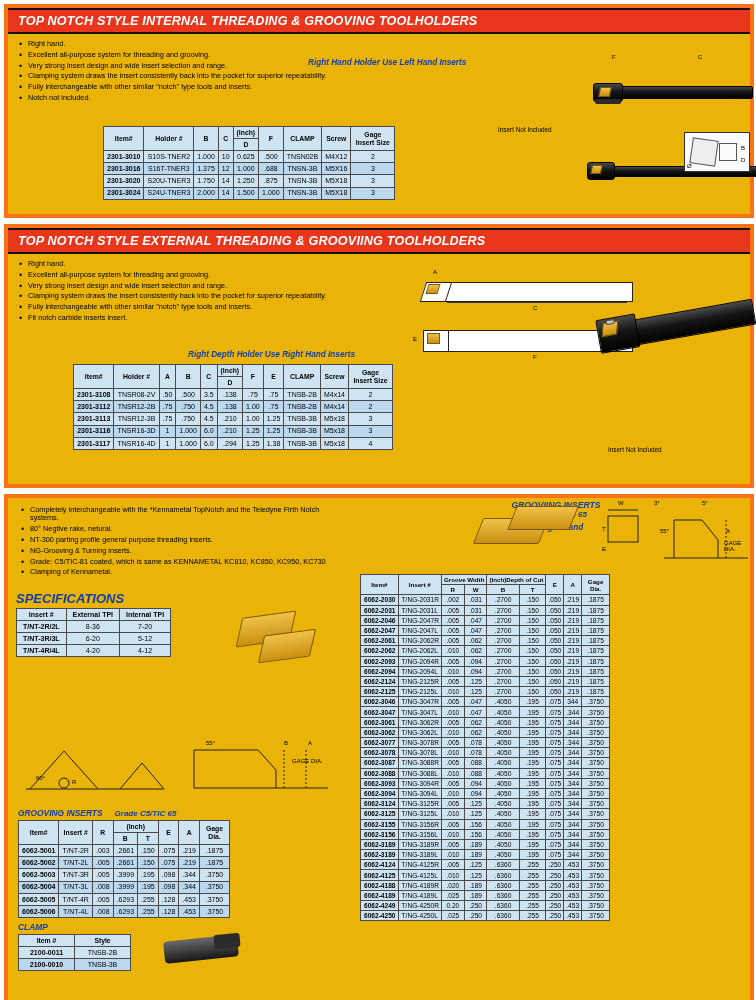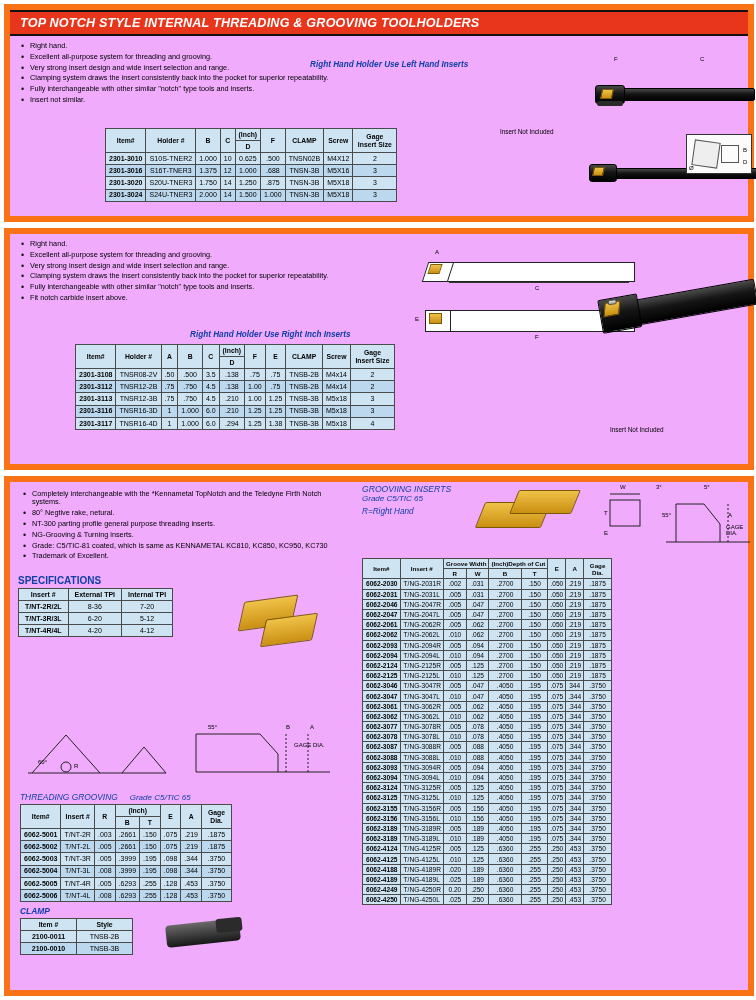--- a/index.html
+++ b/index.html
@@ -20,21 +20,21 @@
     background:#e8361c;
     color:#fff;
     font-weight:bold;
     font-style:italic;
     font-size:12.6px;
     letter-spacing:.2px;
     padding:4px 8px 4px 10px;
     border-top:2px solid #111;
     border-bottom:2px solid #111;
   }
-  .sec { border:6px solid #f97316; margin:3px 2px 0 4px; background:#f0abfc; }
+  .sec { border:4px solid #f97316; margin:3px 2px 0 4px; background:#eab308; }
   .sec-body { position:relative; padding:4px 6px 6px 6px; }
 
   
   ul.bul { margin:2px 0 0 0; padding:0 0 0 14px; list-style:none; }
   ul.bul li { position:relative; margin:0 0 2.4px 0; font-size:7.3px; line-height:1.15; }
   ul.bul li:before {
     content:"•"; position:absolute; left:-9px; top:-1px; font-size:9px; color:#111;
   }
 
   .note-blue { color:#1240a8; font-weight:bold; font-size:8.2px; font-style:italic; }
@@ -60,28 +60,28 @@
 
   
   .art { position:absolute; }
   .bar { background:#1b1b1b; border:1px solid #000; }
   .bar-grad { background:linear-gradient(180deg,#4a4a4a 0%, #151515 45%, #000 100%); }
   .gold2 { background:linear-gradient(180deg,#f0c248,#c98f12); border:1px solid #7a5a06; }
   .silver { background:linear-gradient(180deg,#e9e9e9,#9a9a9a); border:1px solid #555; }
   .diagbox { position:absolute; border:1px solid #333; background:#fff; }
 
   
-  .spec-title { color:#1240a8; font-weight:bold; font-size:10px; margin:6px 0 2px 0; }
+  .spec-title { color:#1240a8; font-weight:bold; font-style:italic; font-size:13px; margin:6px 0 2px 0; }
   table.spec { border-collapse:collapse; font-size:7px; }
   table.spec th, table.spec td { border:1px solid #4a4a4a; padding:2px 6px; text-align:center; }
   table.spec th { background:#cfe4f3; font-weight:bold; }
   table.spec td { background:#cfe4f3; }
   table.spec td.first { font-weight:bold; text-align:left; }
 
-  .sub-blue { color:#1240a8; font-weight:normal; font-style:italic; }
+  .sub-blue { color:#1240a8; font-weight:bold; font-style:italic;text-align:center; }
 
   
   table.ins { border-collapse:collapse; font-size:6.6px; }
   table.ins th, table.ins td { border:1px solid #4a4a4a; padding:1.1px 2px; text-align:center; white-space:nowrap; }
   table.ins thead th { background:#cfe4f3; font-weight:bold; font-size:6.2px; }
   table.ins tbody td { background:#cfe4f3; }
   table.ins tbody td.item { font-weight:bold; text-align:left; padding-left:3px; }
   table.ins tbody td.ins { text-align:left; padding-left:3px; }
 
   .clamp-title { color:#1240a8; font-weight:bold; font-style:italic; font-size:8.4px; margin:4px 0 2px 0; }
@@ -97,21 +97,21 @@
   <div class="sec" style="margin-top:4px;">
     <div class="banner">TOP NOTCH STYLE INTERNAL THREADING &amp; GROOVING TOOLHOLDERS</div>
     <div class="sec-body" style="height:180px;">
 
       <ul class="bul" style="width:420px;">
         <li>Right hand.</li>
         <li>Excellent all-purpose system for threading and grooving.</li>
         <li>Very strong insert design and wide insert selection and range.</li>
         <li>Clamping system draws the insert consistently back into the pocket for superior repeatability.</li>
         <li>Fully interchangeable with other similar "notch" type tools and inserts.</li>
-        <li>Insert not similar.</li>
+        <li>Notch not included.</li>
       </ul>
 
       <div class="note-blue" style="position:absolute; left:300px; top:24px;">Right Hand Holder Use Left Hand Inserts</div>
 
       <div class="art" style="left:585px; top:32px; width:160px; height:70px;">
         <div class="bar bar-grad" style="position:absolute; left:22px; top:20px; width:138px; height:13px; border-radius:2px;"></div>
         <div class="bar bar-grad" style="position:absolute; left:0px; top:17px; width:30px; height:19px; border-radius:3px;"></div>
         <div class="gold2" style="position:absolute; left:6px; top:21px; width:12px; height:10px; transform:skewX(-12deg);"></div>
         <div style="position:absolute; left:2px; top:33px; width:26px; height:5px; background:#2a2a2a; border-radius:2px;"></div>
       </div>
@@ -197,32 +197,33 @@
               <td>3</td>
             </tr>
           </tbody>
         </table>
       </div>
 
     </div>
   </div>
 
   <div class="sec" style="margin-top:6px;">
+    <div class="banner">TOP NOTCH STYLE EXTERNAL THREADING &amp; GROOVIING TOOLHOLDERS</div>
     <div class="sec-body" style="height:230px;">
 
       <ul class="bul" style="width:380px;">
         <li>Right hand.</li>
         <li>Excellent all-purpose system for threading and grooving.</li>
         <li>Very strong insert design and wide insert selection and range.</li>
         <li>Clamping system draws the insert consistently back into the pocket for superior repeatability.</li>
         <li>Fully interchangeable with other similar "notch" type tools and inserts.</li>
-        <li>Fit notch carbide insert above.</li>
+        <li>Fit notch carbide inserts insert.</li>
       </ul>
 
-      <div class="note-blue" style="position:absolute; left:180px; top:96px;">Right Hand Holder Use Right Inch Inserts</div>
+      <div class="note-blue" style="position:absolute; left:180px; top:96px;">Right Depth Holder Use Right Hand Inserts</div>
 
       <div class="art" style="left:405px; top:14px; width:230px; height:50px;">
         <div style="position:absolute; left:30px; top:14px; width:190px; height:20px; border:1px solid #222; background:#fff;"></div>
         <div style="position:absolute; left:10px; top:14px; width:26px; height:20px; border:1px solid #222; background:#fff; transform:skewX(-18deg);"></div>
         <div class="gold2" style="position:absolute; left:14px; top:16px; width:12px; height:10px; transform:skewX(-18deg);"></div>
         <span class="tiny" style="position:absolute; left:20px; top:1px;">A</span>
         <span class="tiny" style="position:absolute; left:120px; top:37px;">C</span>
         <div style="position:absolute; left:34px; top:34px; width:180px; border-top:1px solid #333;"></div>
       </div>
       <div class="art" style="left:405px; top:66px; width:230px; height:48px;">
@@ -339,21 +340,21 @@
   <div class="sec" style="margin-top:6px; height:520px;">
     <div class="sec-body" style="height:490px; padding-top:6px;">
 
       <div style="position:absolute; left:8px; top:6px; width:330px;">
         <ul class="bul">
           <li>Completely interchangeable with the *Kennametal TopNotch and the Teledyne Firth Notch systems.</li>
           <li>80° Negtive rake, netural.</li>
           <li>NT-300 parting profile general purpose threading inserts.</li>
           <li>NG-Grooving &amp; Turning inserts.</li>
           <li>Grade: C5/TIC-81 coated, which is same as KENNAMETAL KC810, KC850, KC950, KC730</li>
-          <li>Trademark of Excellent.</li>
+          <li>Clamping of Kennametal.</li>
         </ul>
 
         <div class="spec-title" style="margin-top:14px;">SPECIFICATIONS</div>
         <table class="spec">
           <thead>
             <tr>
               <th>Insert #</th>
               <th>External TPI</th>
               <th>Internal TPI</th>
             </tr>
@@ -403,21 +404,21 @@
           <line x1="118" y1="14" x2="118" y2="52" stroke="#222" stroke-width="1" stroke-dasharray="2,2"></line>
         </svg>
         <span class="tiny" style="position:absolute; left:18px; top:4px;">55°</span>
         <span class="tiny" style="position:absolute; left:96px; top:4px;">B</span>
         <span class="tiny" style="position:absolute; left:120px; top:4px;">A</span>
         <span class="tiny" style="position:absolute; left:104px; top:22px; width:34px; line-height:1;">GAGE DIA.</span>
       </div>
 
       <div style="position:absolute; left:10px; top:310px;">
         <div style="margin-bottom:2px;">
-          <span class="sub-blue" style="font-size:8.4px;">THREADING GROOVING</span>
+          <span class="sub-blue" style="font-size:8.4px;">GROOVING INSERTS</span>
           <span class="sub-blue" style="font-size:8px; margin-left:10px;">Grade C5/TIC 65</span>
         </div>
         <table class="t">
           <thead>
             <tr>
               <th rowspan="2">Item#</th>
               <th rowspan="2">Insert #</th>
               <th rowspan="2">R</th>
               <th colspan="2" class="grp">(Inch)</th>
               <th rowspan="2">E</th>

